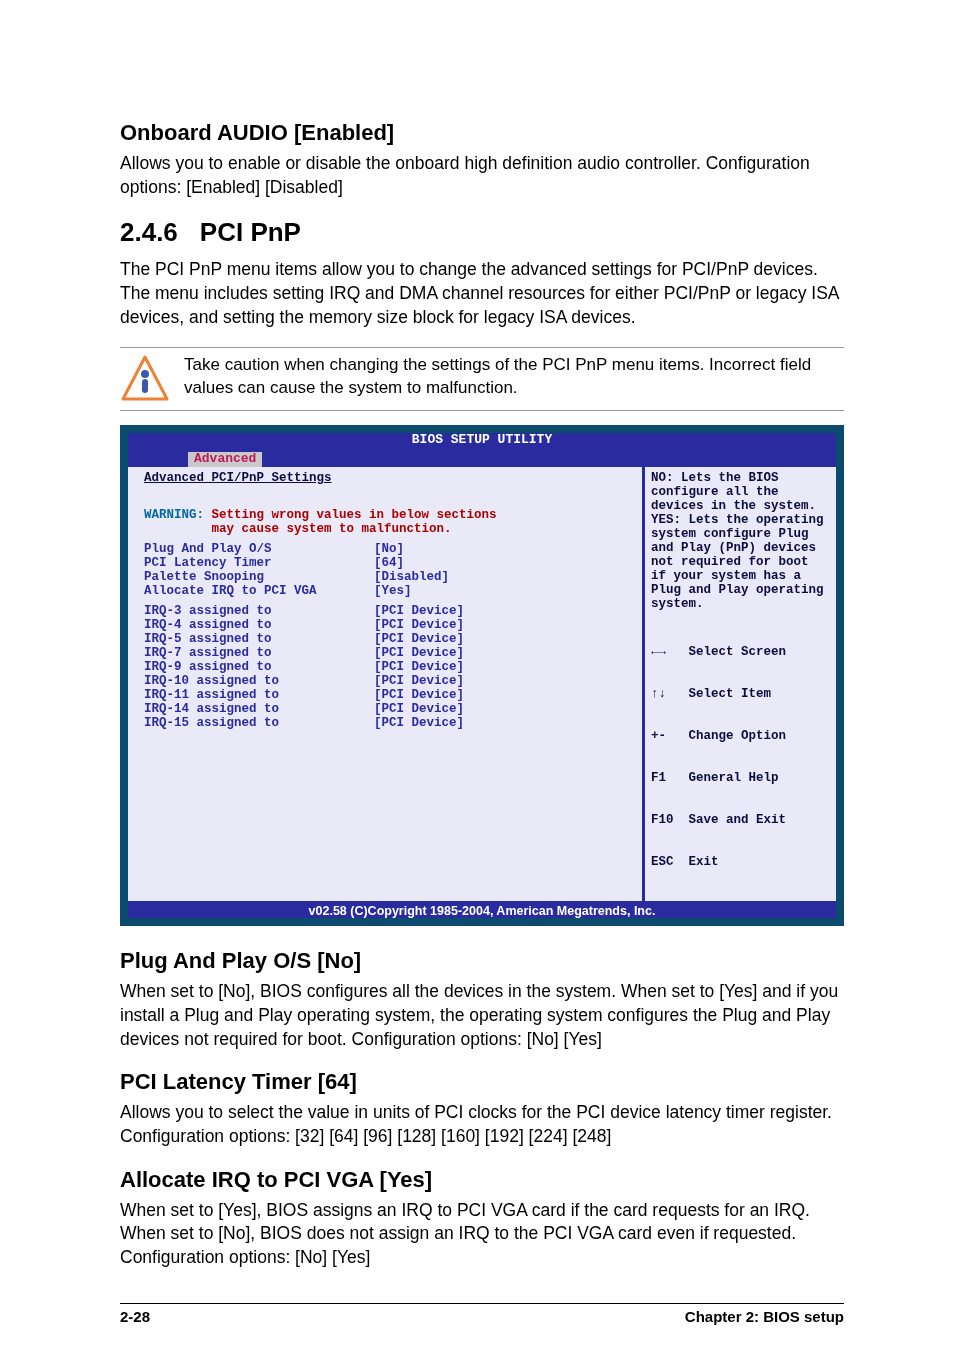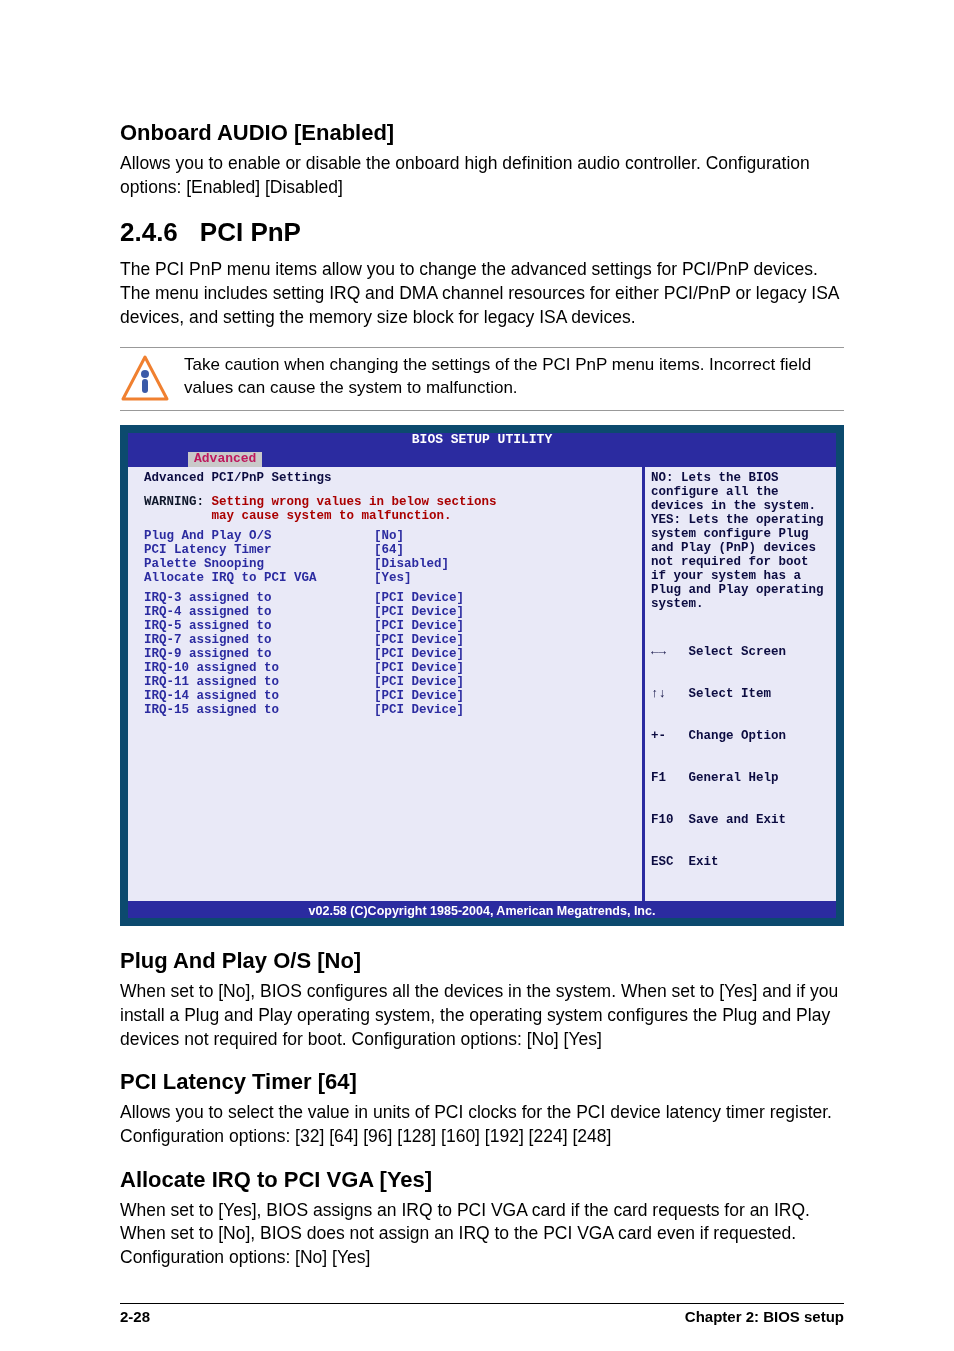--- a/index.html
+++ b/index.html
@@ -80,21 +80,21 @@
     border-left: none;
     padding: 4px 10px 4px 16px;
   }
   .bios-right {
     width: 191px;
     border-bottom: 3px solid #2b2ba0;
     padding: 4px 6px;
     color: #0b0b40;
     position: relative;
   }
-  .bios-subhead { color: #0b0b40; margin-bottom: 2px; }
+  .bios-subhead { color: #0b0b40; margin-bottom: 15px; text-decoration: underline; }
   .bios-warning { color: #a00; margin: 2px 0 6px 0; white-space: pre; }
   .opt-row { display: flex; }
   .opt-label { width: 230px; white-space: pre; }
   .opt-val { }
   .bios-right .help-block { white-space: pre-wrap; }
   .bios-right .nav-block { margin-top: 6px; white-space: pre; }
   .nav-icon { display:inline-block; width: 30px; }
   .bios-footer {
     background: #2b2ba0;
     color: #fff;
@@ -137,21 +137,21 @@
   <div class="warn-text">Take caution when changing the settings of the PCI PnP menu items. Incorrect field values can cause the system to malfunction.</div>
 </div>
 
 <div class="bios-outer">
   <div class="bios-titlebar">BIOS SETUP UTILITY</div>
   <div class="bios-tab-row"><span class="bios-tab">Advanced</span></div>
   <div class="bios-body">
     <div class="bios-left">
       <div class="bios-subhead">Advanced PCI/PnP Settings</div>
       <div style="height:6px"></div>
-      <div class="bios-warning"><span style="color:#0f172a">WARNING:</span> <span>Setting wrong values in below sections
+      <div class="bios-warning"><span style="color:#0369a1">WARNING:</span> <span>Setting wrong values in below sections
          may cause system to malfunction.</span></div>
 
       <div class="opt-row">
           <span class="opt-label">Plug And Play O/S</span>
           <span class="opt-val">[No]</span>
         </div>
       <div class="opt-row">
           <span class="opt-label">PCI Latency Timer</span>
           <span class="opt-val">[64]</span>
         </div>

